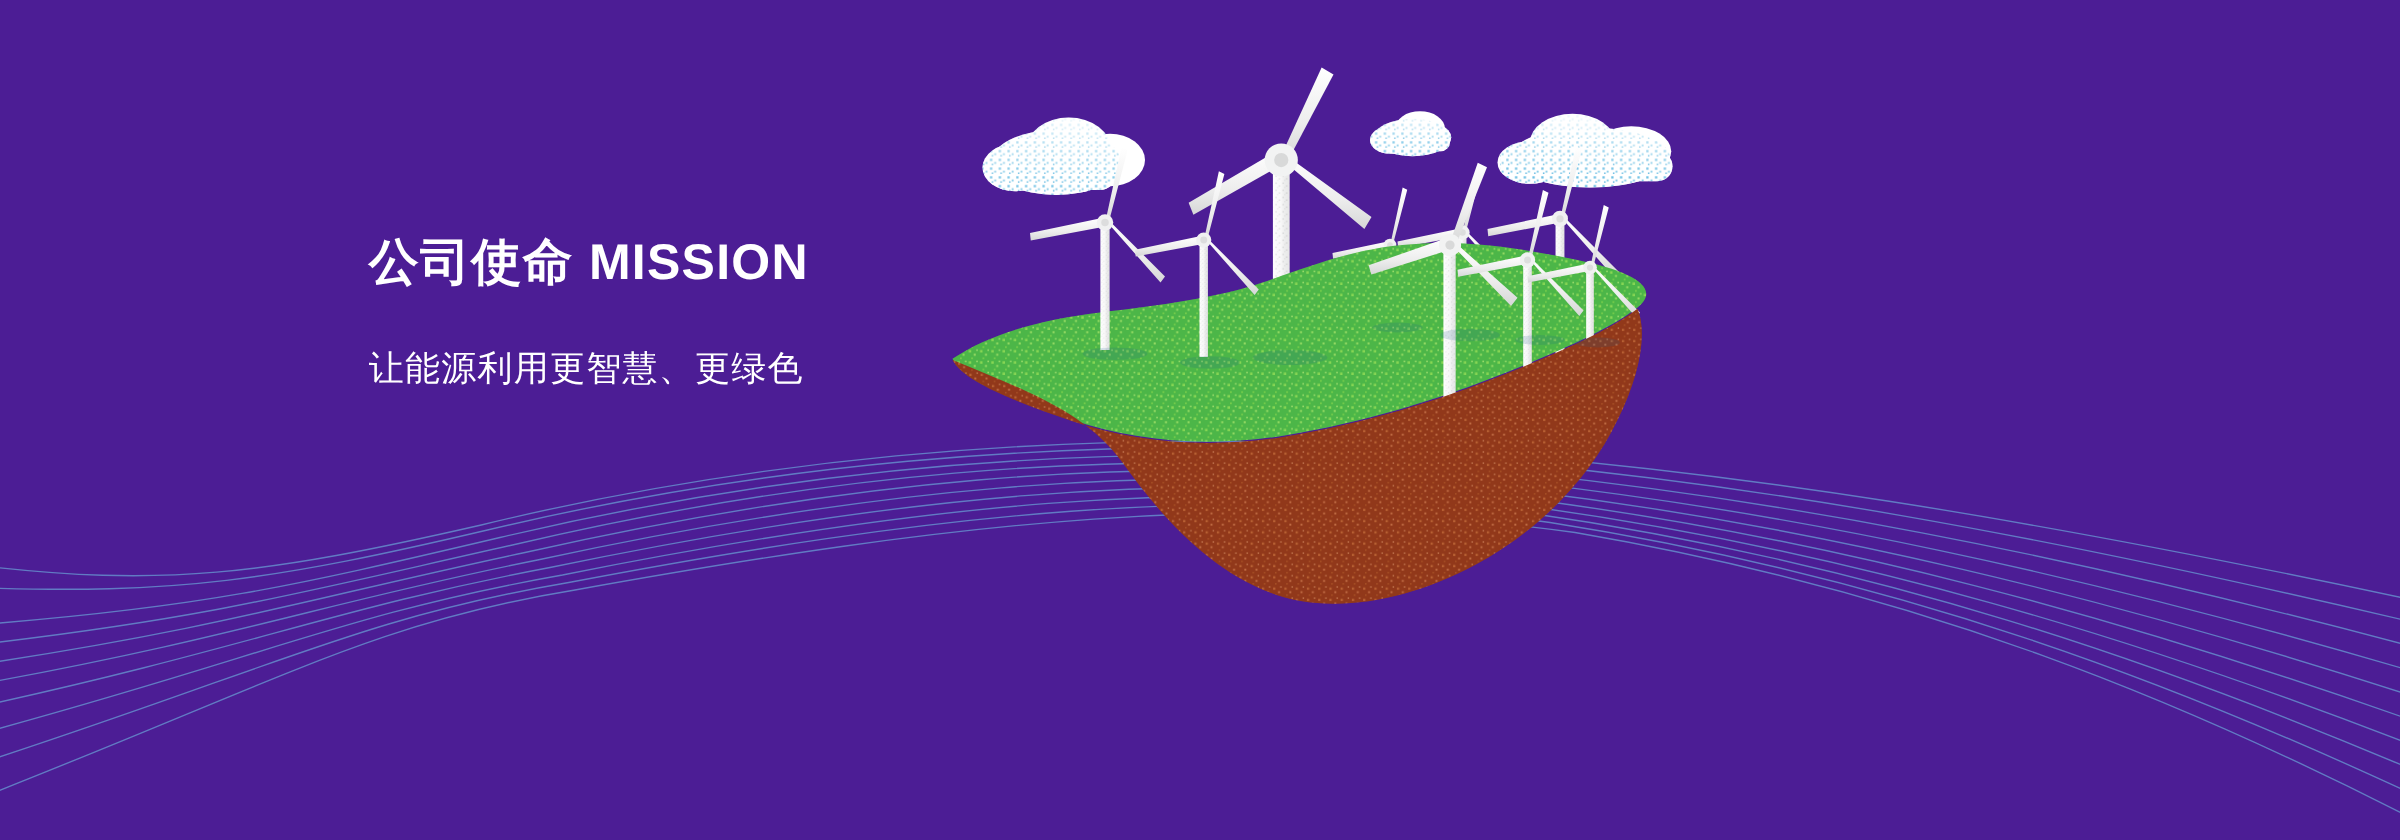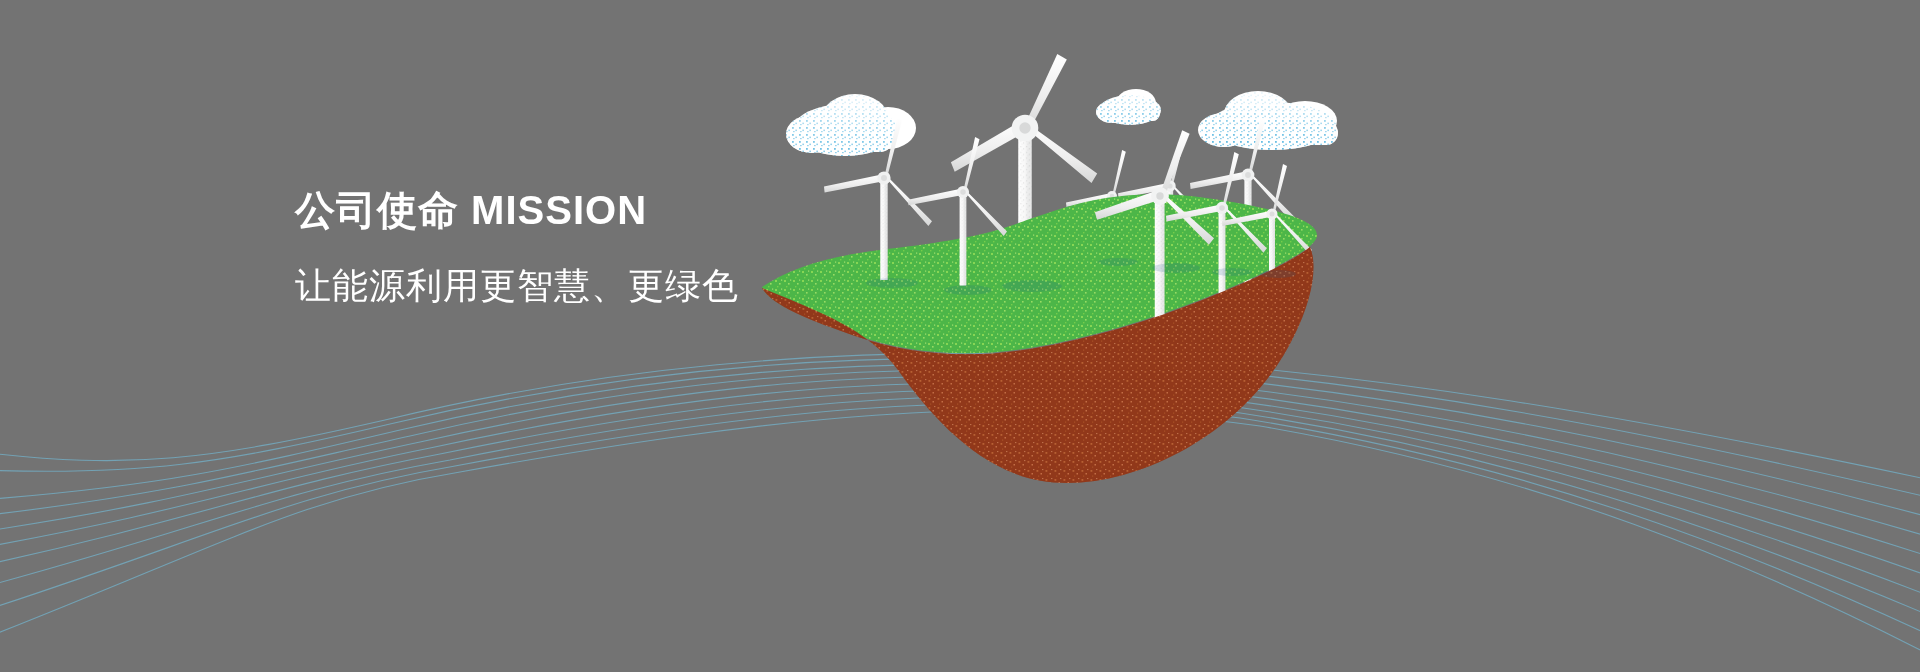--- a/index.html
+++ b/index.html
@@ -5,21 +5,21 @@
 <style>
   * { margin:0; padding:0; box-sizing:border-box; }
   html, body {
     width:1920px; height:672px;
     overflow:hidden;
     font-family:"Liberation Sans", sans-serif;
   }
   #banner {
     position:relative;
     width:1920px; height:672px;
-    background:#737373;
+    background:#4c1d95;
     overflow:hidden;
     text-decoration:underline;
   }
   #waves, #scene {
     position:absolute; left:0; top:0;
     width:1920px; height:672px;
     display:block;
   }
   #waves { z-index:1; }
   #scene  { z-index:2; }
@@ -31,22 +31,22 @@
   }
   #mission-title {
     font-size:40px;
     font-weight:bold;
     color:#ffffff;
     letter-spacing:1px;
     line-height:1.1;
     white-space:nowrap;
   }
   #mission-subtitle {
-    margin-top:32px;
-    font-size:36px;
+    margin-top:46px;
+    font-size:28px;
     font-weight:400;
     color:#ffffff;
     letter-spacing:1px;
     line-height:1.2;
     white-space:nowrap;
   }
 </style>
 </head>
 <body>
 

